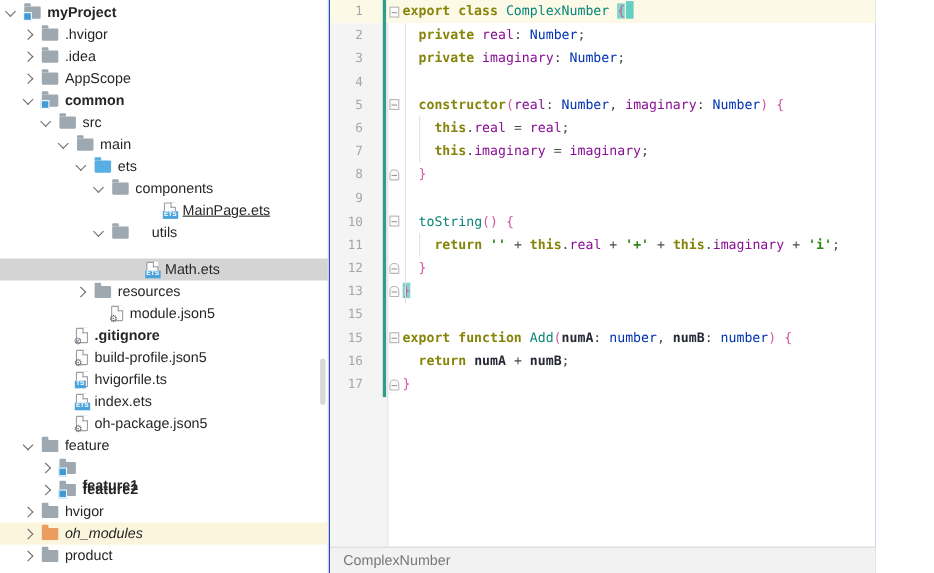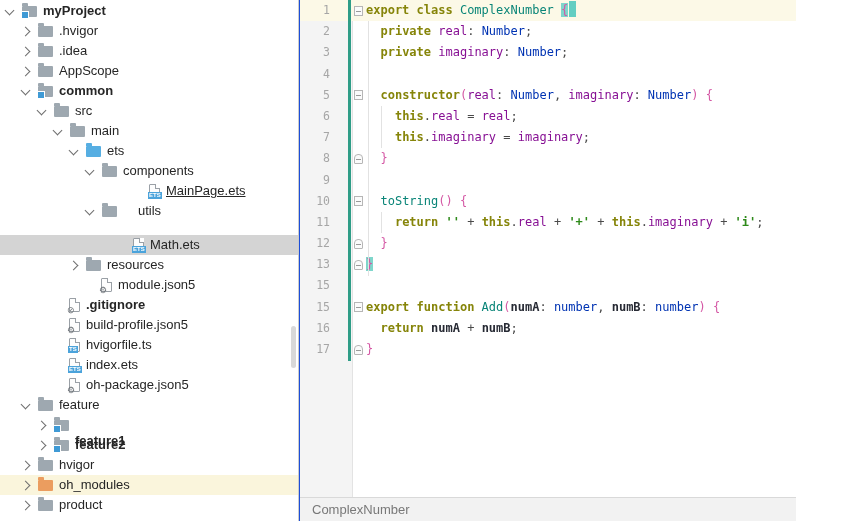--- a/index.html
+++ b/index.html
@@ -5,21 +5,21 @@
   html,body{margin:0;padding:0;background:#fff;}
   #app{position:relative;width:796px;height:521px;overflow:hidden;
        font-family:"Liberation Sans",sans-serif;background:#1d4ed8;}
 
   
   #tree{position:absolute;left:0;top:0;width:299px;height:521px;background:#fff;
         border-right:1px solid var(--divider);box-sizing:border-box;padding-top:1px;}
   .trow{position:relative;height:20px;line-height:20px;font-size:13px;color:#262626;
         white-space:nowrap;}
   .trow.sel{background:var(--sel-row);margin-top:14px;}
-  .trow.lib{background:var(--lib-row);}
+  .trow.lib{background:var(--lib-row);font-style:italic;}
   .trow .lbl{position:absolute;top:0;}
   .trow.bold .lbl{font-weight:bold;}
   .chev{position:absolute;top:7px;width:6px;height:6px;
         border-right:1.6px solid #6e6e6e;border-bottom:1.6px solid #6e6e6e;}
   .chev.down{transform:rotate(45deg);margin-top:-1px;}
   .chev.right{transform:rotate(-45deg);}
   .fold-ic{position:absolute;top:5px;width:15px;height:11px;border-radius:1px;}
   .fold-ic:before{content:"";position:absolute;left:0;top:-3px;width:6px;height:3px;
         border-radius:1px 1px 0 0;background:inherit;}
   .fold-ic.module:after{content:"";position:absolute;left:-1px;bottom:-2px;width:6px;height:6px;

